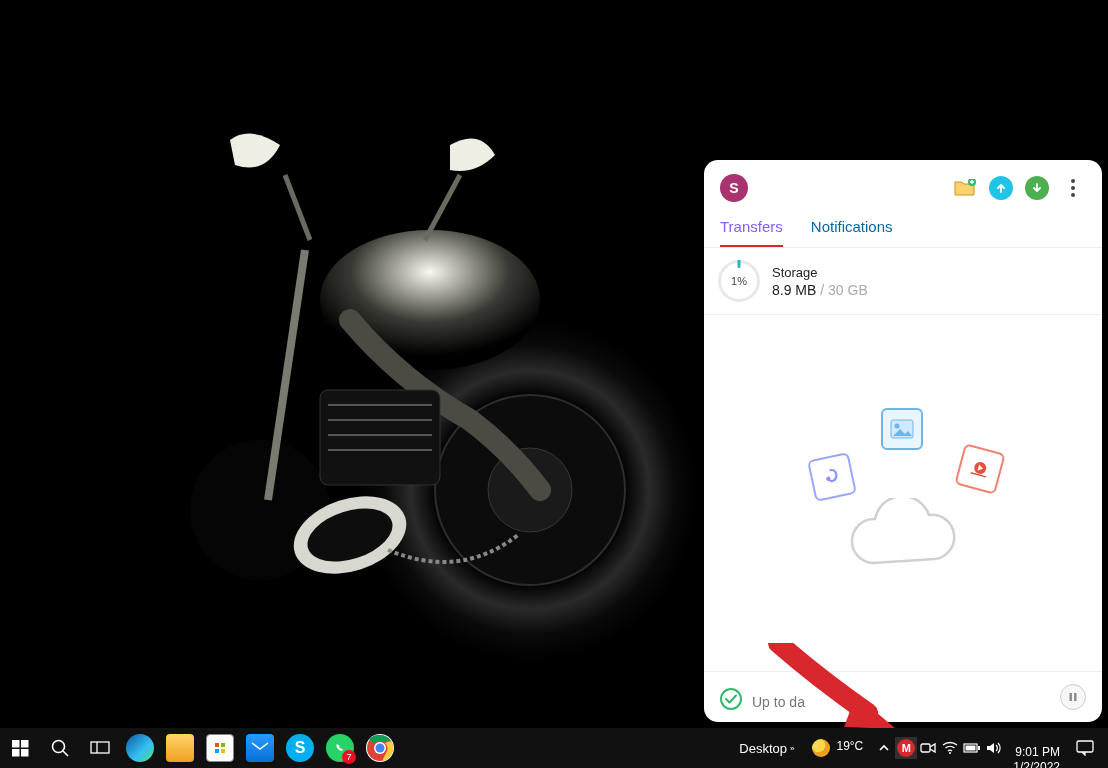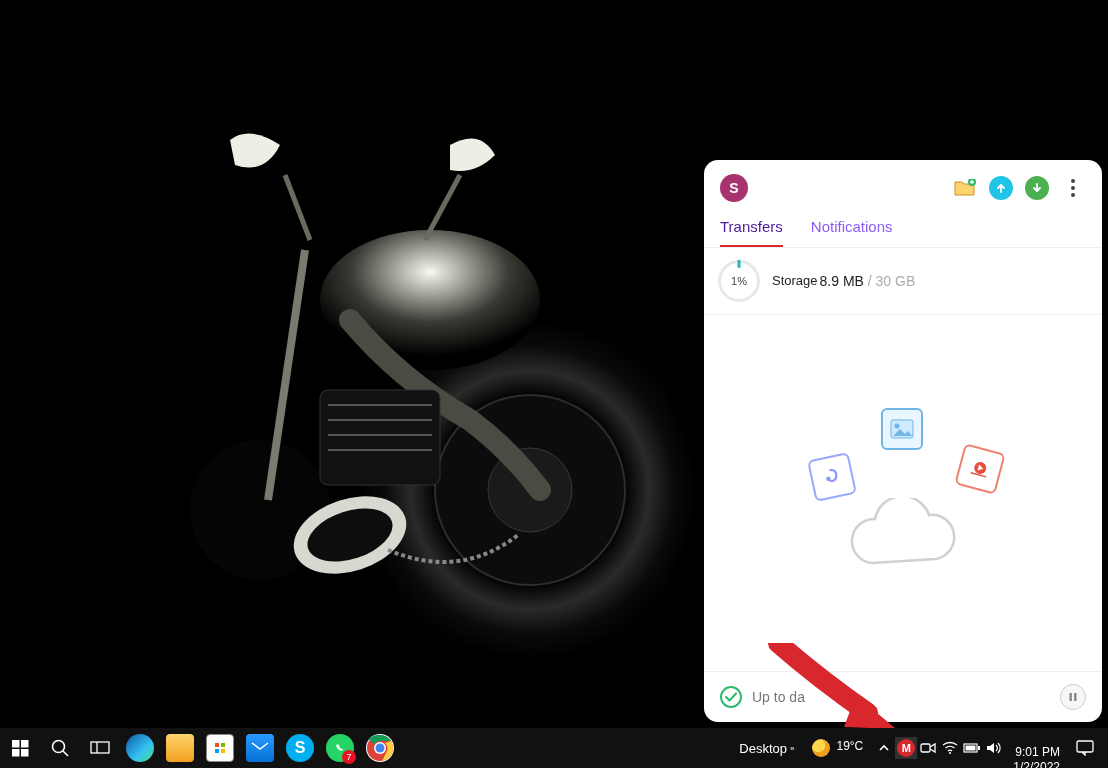--- a/index.html
+++ b/index.html
@@ -28,45 +28,45 @@
   .upgrade-btn { background:#fff; border:1px solid #ddd; border-radius:5px; padding:5px 12px; font-size:14px; color:#333; cursor:pointer; }
   .hdr-spacer { flex:1; }
   .hdr-icon { width:26px; height:26px; display:flex; align-items:center; justify-content:center; cursor:pointer; }
   .icon-circle { width:24px; height:24px; border-radius:50%; display:flex; align-items:center; justify-content:center; }
   .circle-up { background:#20c4e6; }
   .circle-down { background:#4caf50; }
   .menu-dots { display:flex; flex-direction:column; gap:3px; align-items:center; }
   .menu-dots span { width:4px; height:4px; background:#444; border-radius:50%; }
 
   .tabs { display:flex; padding:0 16px; border-bottom:1px solid #eee; gap:28px; }
-  .tab { padding:8px 0 10px 0; font-size:15px; color:#8b5cf6; cursor:pointer; border-bottom:2px solid transparent; }
-  .tab.active { color:#4c1d95; border-bottom:2px solid #d9272e; }
+  .tab { padding:8px 0 10px 0; font-size:15px; color:#0369a1; cursor:pointer; border-bottom:2px solid transparent; }
+  .tab.active { color:#8b5cf6; border-bottom:2px solid #d9272e; }
 
   .stats-row { display:flex; border-bottom:1px solid #f0f0f0; }
   .stat { flex:1; display:flex; align-items:center; gap:12px; padding:12px 14px; }
   .stat + .stat { border-left:1px solid #f0f0f0; }
   .stat-ring { width:42px; height:42px; border-radius:50%; border:3px solid #e8e8e8; display:flex; align-items:center; justify-content:center; font-size:11px; color:#444; position:relative; }
   .stat-ring::before { content:""; position:absolute; top:-3px; left:50%; transform:translateX(-50%); width:3px; height:8px; background:#27b5c7; border-radius:0 0 2px 2px; }
   .atom-ring { width:42px; height:42px; border-radius:50%; border:2px solid #cfd8e6; display:flex; align-items:center; justify-content:center; position:relative; }
   .atom-ring::before { content:""; width:8px; height:8px; background:#6aa0ff; border-radius:50%; }
-  .stat-text { display:flex; flex-direction:row; gap:2px; }
+  .stat-text { display:flex; flex-direction:column; gap:2px; }
   .stat-label { font-size:13px; color:#222; font-weight:500; }
   .stat-values { font-size:14px; color:#222; }
   .stat-values .dim { color:#aaa; }
 
   .center-area { flex:1; display:flex; flex-direction:column; align-items:center; justify-content:center; gap:40px; padding:20px; }
   .illus { position:relative; width:220px; height:170px; }
   .cloud { position:absolute; bottom:0; left:50%; transform:translateX(-50%); }
   .tile { width:42px; height:42px; border:2px solid; border-radius:6px; position:absolute; display:flex; align-items:center; justify-content:center; }
   .tile-img { top:0; left:88px; border-color:#6fb5e6; background:#eaf6ff; }
   .tile-left { top:48px; left:18px; border-color:#9aa7ff; transform:rotate(-12deg); }
   .tile-right { top:40px; right:12px; border-color:#f08070; transform:rotate(15deg); }
   .cta-text { font-size:19px; color:#111; }
 
-  .footer { display:flex; align-items:center; padding:12px 16px; border-top:1px solid #eee; gap:10px; }
+  .footer { display:flex; align-items:flex-end; padding:12px 16px; border-top:1px solid #eee; gap:10px; }
   .footer-check { width:22px; height:22px; border:2px solid #2fb96d; border-radius:50%; display:flex; align-items:center; justify-content:center; }
   .footer-text { font-size:14px; color:#777; }
   .footer-spacer { flex:1; }
   .footer-pause { width:26px; height:26px; border:1px solid #ccc; border-radius:50%; display:flex; align-items:center; justify-content:center; background:#f7f7f7; }
 
   
   .arrow { position:absolute; right:200px; bottom:35px; pointer-events:none; }
 
   
   .taskbar { position:absolute; bottom:0; left:0; right:0; height:40px; background:#111; display:flex; align-items:center; color:#fff; font-size:12px; }

